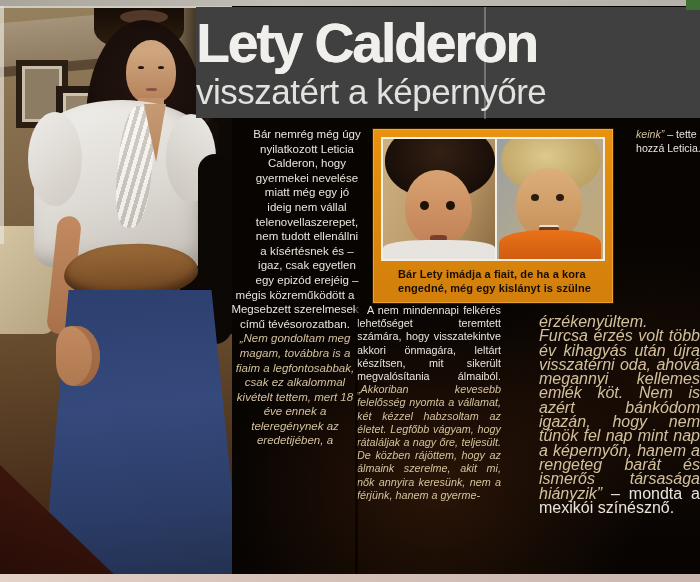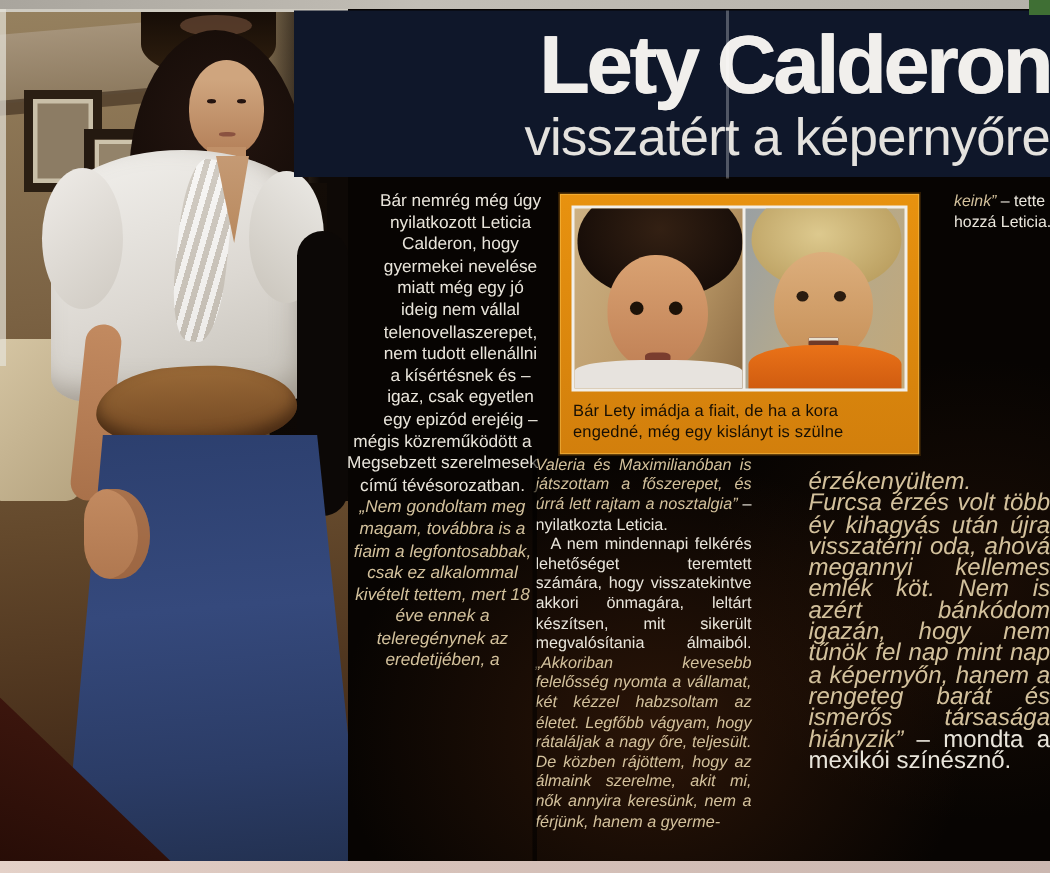--- a/index.html
+++ b/index.html
@@ -55,21 +55,21 @@
     background:linear-gradient(180deg,#9a6a38,#6f4520); border-radius:46% 54% 50% 50% / 60% 60% 50% 50%;
     box-shadow:inset 0 -6px 10px rgba(40,20,8,.6); }
   .skirt { left:46px; top:286px; width:188px; height:292px;
     background:linear-gradient(175deg,#2c3f6e 0%,#35497c 40%,#2b3c66 75%,#22304f 100%);
     clip-path:polygon(12% 0, 88% 0, 104% 100%, -2% 100%); }
   .floor { left:0; top:428px; width:122px; height:150px; background:linear-gradient(200deg,#4a1c12,#260c06); clip-path:polygon(0 22%,100% 100%,0 100%); }
   .photo-topline { left:0; top:0; width:100%; height:4px; background:#cfcbc1; }
   .photo-leftline { left:0; top:0; width:4px; height:240px; background:rgba(230,226,216,.7); }
 
   
-  .title-block { left:196px; top:7px; width:504px; height:111px; background:#0f172a; z-index:3; text-align:right; }
+  .title-block { left:196px; top:7px; width:504px; height:111px; background:#404040; z-index:3; text-align:left; }
   .title1 { font-size:55px; font-weight:bold; color:#f1efec; letter-spacing:-2px; line-height:1; margin-top:9px; text-shadow:.6px 0 #f1efec; }
   .title2 { font-size:35px; font-weight:normal; color:#e4e2de; line-height:1; margin-top:3px; letter-spacing:-.5px; }
 
   
   .photo-box { left:372px; top:128px; width:240px; height:174px; z-index:3;
     background:linear-gradient(180deg,#e8920f,#d27f0c); border:1px solid #2f1c04;
     box-shadow:inset 0 0 0 1px rgba(255,205,90,.45); }
   .photo-box > div { position:absolute; }
   .photos-row { left:8px; top:8px; width:224px; height:124px; background:#f2efe9; display:flex; gap:2px; padding:2px; box-sizing:border-box; }
   .baby { position:relative; overflow:hidden; }
@@ -81,21 +81,21 @@
   .bL-eyeR { left:56%; top:52%; width:9px; height:9px; background:#1d1208; border-radius:50%; }
   .bL-mouth { left:42%; top:80%; width:17px; height:8px; background:#7a3d2e; border-radius:30% 30% 50% 50%; }
   .bL-shirt { left:0; bottom:0; width:100%; height:16%; background:#e7e3de; border-radius:40% 40% 0 0; }
   .babyR { flex:1; background:linear-gradient(115deg,#9aa0a2 0%,#b3a98e 45%,#c3a878 100%); }
   .bR-hair { left:4%; top:-12%; width:94%; height:58%; background:radial-gradient(ellipse at 45% 45%,#ddc98e,#b99d5e 80%); border-radius:50%; }
   .bR-face { left:18%; top:24%; width:62%; height:60%; background:linear-gradient(180deg,#dcae7c,#c69058); border-radius:50% 50% 48% 48%; }
   .bR-eyeL { left:32%; top:46%; width:8px; height:7px; background:#2a1c10; border-radius:50%; }
   .bR-eyeR { left:56%; top:46%; width:8px; height:7px; background:#2a1c10; border-radius:50%; }
   .bR-mouth { left:40%; top:72%; width:20px; height:9px; background:#6e3a28; border-radius:10% 10% 60% 60%; box-shadow:inset 0 2px 0 #e8e0d0; }
   .bR-shirt { left:2%; bottom:0; width:96%; height:24%; background:linear-gradient(180deg,#ea7218,#d05c10); border-radius:45% 45% 0 0; }
-  .caption { left:9px; top:138px; width:224px; color:#170f04; font-weight:normal; font-size:11px; line-height:1.3; letter-spacing:.1px; }
+  .caption { left:25px; top:138px; width:224px; color:#170f04; font-weight:bold; font-size:11px; line-height:1.3; letter-spacing:.1px; }
 
   
   .col { position:absolute; z-index:3; color:#e9e5db; }
   .col p { margin:0; }
   .reg { color:#e9e5db; font-style:normal; }
   .ital { color:#d3c19c; font-style:italic; }
   .indent { text-indent:10px; }
   .col1 { left:228px; top:127px; width:134px; font-size:11.5px; line-height:14.6px; text-align:center; }
   .col1-spacer { float:left; width:24px; height:150px; }
   .col2 { left:357px; top:304px; width:144px; font-size:10.8px; line-height:13.2px; text-align:justify; }
@@ -173,21 +173,20 @@
     <div class="abs caption">Bár Lety imádja a fiait, de ha a kora engedné, még egy kislányt is szülne</div>
   </div>
 
   <div class="col col1">
     <div class="col1-spacer"></div>
     <p class="reg">Bár nemrég még úgy nyilatkozott Leticia Calderon, hogy gyermekei nevelése miatt még egy jó ideig nem vállal telenovellaszerepet, nem tudott ellenállni a kísértésnek és – igaz, csak egyetlen egy epizód erejéig – mégis közreműködött a Megsebzett szerelmesek című tévésorozatban.</p>
     <p class="ital">„Nem gondoltam meg magam, továbbra is a fiaim a legfontosabbak, csak ez alkalommal kivételt tettem, mert 18 éve ennek a teleregénynek az eredetijében, a</p>
   </div>
 
   <div class="col col2">
-    <p><span class="ital">Valeria és Maximilianóban is játszottam a főszerepet, és úrrá lett rajtam a nosztalgia”</span><span class="reg"> – nyilatkozta Leticia.</span></p>
     <p class="indent"><span class="reg">A nem mindennapi felkérés lehetőséget teremtett számára, hogy visszatekintve akkori önmagára, leltárt készítsen, mit sikerült megvalósítania álmaiból. </span><span class="ital">„Akkoriban kevesebb felelősség nyomta a vállamat, két kézzel habzsoltam az életet. Legfőbb vágyam, hogy rátaláljak a nagy őre, teljesült. De közben rájöttem, hogy az álmaink szerelme, akit mi, nők annyira keresünk, nem a férjünk, hanem a gyerme-</span></p>
   </div>
 
   <div class="col col3n">
     <p><span class="ital">keink”</span><span class="reg"> – tette hozzá Leticia.</span></p>
   </div>
 
   <div class="col col3w">
     <p><span class="ital">érzékenyültem. Furcsa érzés volt több év kihagyás után újra visszatérni oda, ahová megannyi kellemes emlék köt. Nem is azért bánkódom igazán, hogy nem tűnök fel nap mint nap a képernyőn, hanem a rengeteg barát és ismerős társasága hiányzik”</span><span class="reg"> – mondta a mexikói színésznő.</span></p>
   </div>

